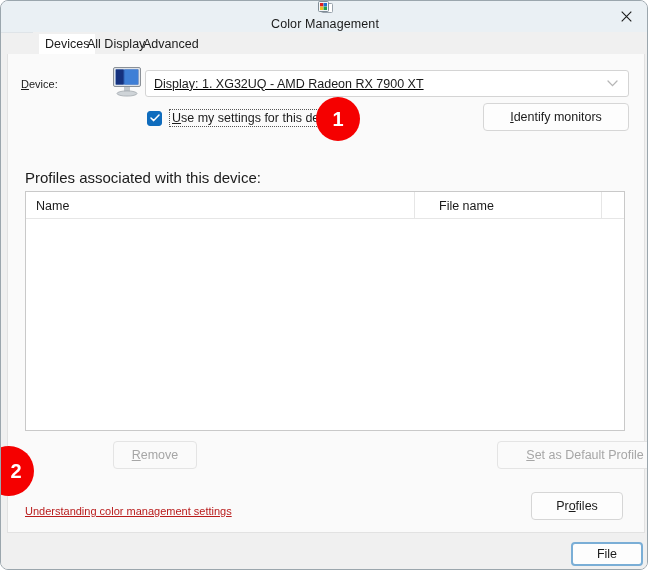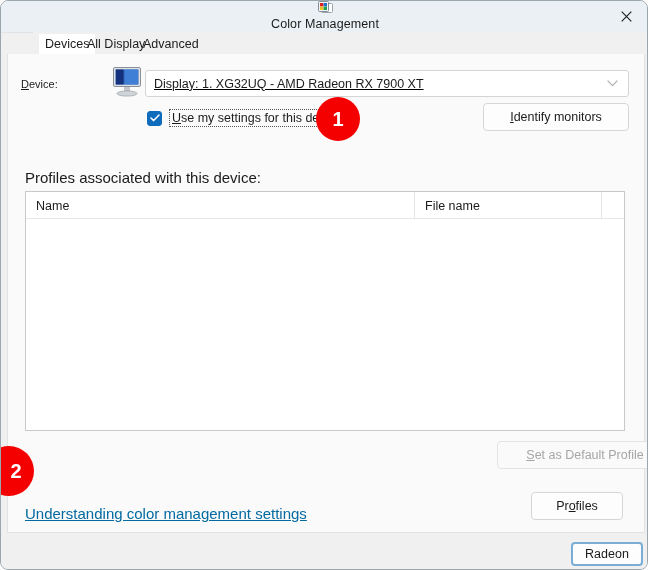--- a/index.html
+++ b/index.html
@@ -216,35 +216,35 @@
     height: 27px;
     display: flex;
     align-items: center;
     font-size: 12.5px;
     color: #1b1b1b;
     box-sizing: border-box;
     cursor: default;
     text-align: right;
   }
   #col-name { left: 0; width: 388px; padding-left: 10px; }
-  #col-file { left: 388px; width: 187px; padding-left: 10px; border-left: 1px solid #e6e6e6; }
+  #col-file { left: 388px; width: 187px; padding-left: 24px; border-left: 1px solid #e6e6e6; }
   #col-extra { left: 575px; width: 23px; border-left: 1px solid #e6e6e6; }
 
   
   #add-btn    { position: absolute; left: 24px;  top: 440px; width: 84px;  height: 28px; }
   #remove-btn { position: absolute; left: 112px; top: 440px; width: 84px;  height: 28px; }
   #setdef-btn { position: absolute; left: 448px; top: 440px; width: 176px; height: 28px; margin-left: 48px; }
 
   
   #help-link {
     position: absolute;
     left: 24px;
     top: 504px;
-    font-size: 15px;
-    color: #0369a1;
+    font-size: 11px;
+    color: #b91c1c;
     text-decoration: underline;
     cursor: pointer;
   }
   #profiles-btn { position: absolute; left: 530px; top: 491px; width: 92px; height: 28px; }
 
   
   #footer {
     position: absolute;
     left: 0;
     top: 532px;
@@ -382,31 +382,34 @@
   <div id="profiles-label">Profiles associated with this device:</div>
 
   <div id="listbox">
     <div id="list-header">
       <div class="col-head" id="col-name">Name</div>
       <div class="col-head" id="col-file">File name</div>
       <div class="col-head" id="col-extra"></div>
     </div>
   </div>
 
+  <div id="remove-btn" class="btn disabled">
+    <span><u>R</u>emove</span>
+  </div>
   <div id="setdef-btn" class="btn disabled">
     <span><u>S</u>et as Default Profile</span>
   </div>
 
   <div id="help-link">Understanding color management settings</div>
 
   <div id="profiles-btn" class="btn">
     <span>Pr<u>o</u>files</span>
   </div>
 
   <div id="footer"></div>
   <div id="close-btn" class="btn focused">
-    <span>Radeon</span>
+    <span>File</span>
   </div>
 
   <div class="badge" id="badge1">1</div>
   <div class="badge" id="badge2">2</div>
 
 </div>
 
 </body></html>

